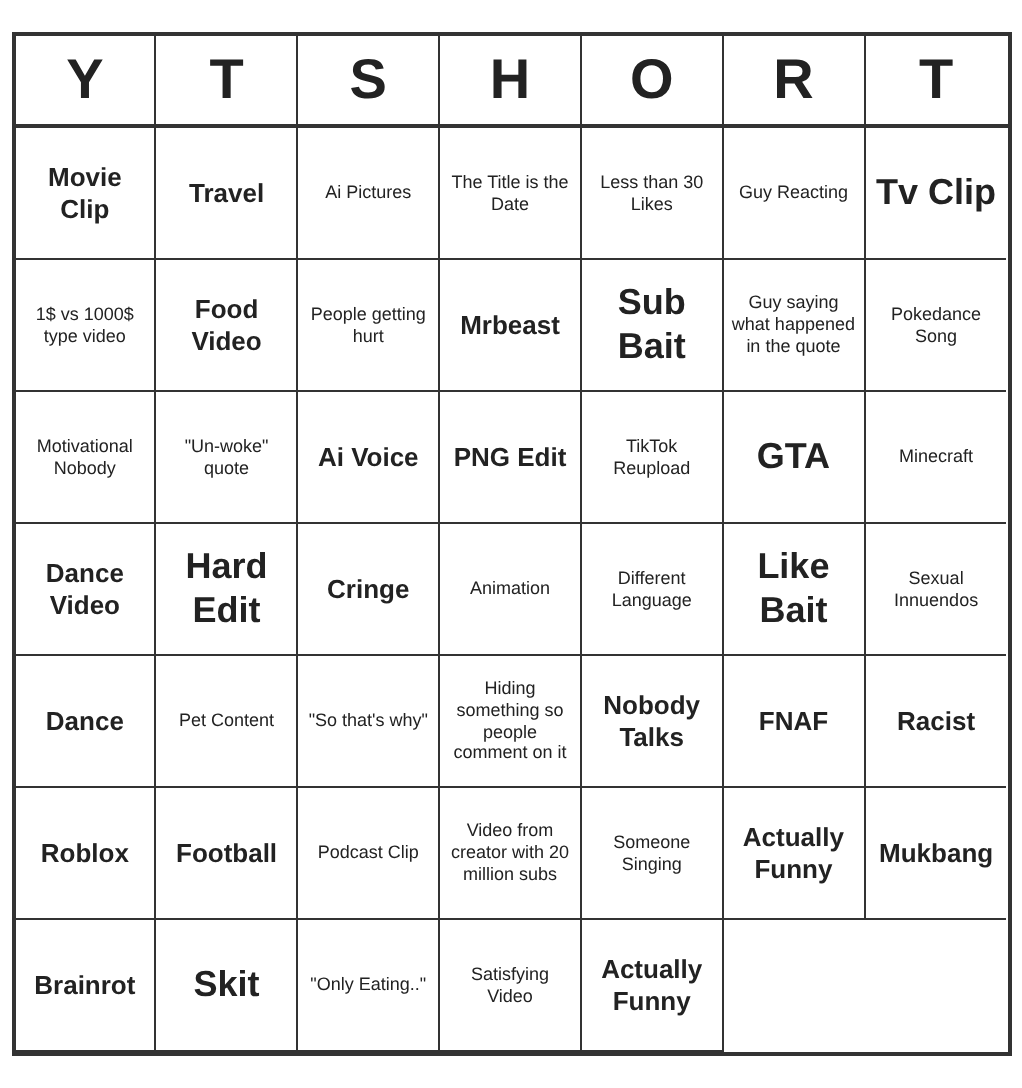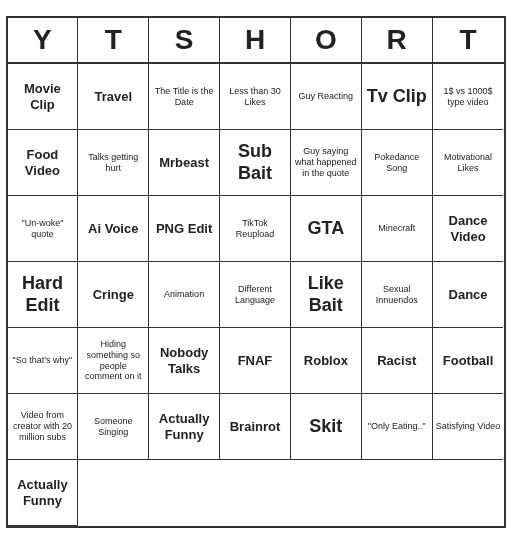--- a/index.html
+++ b/index.html
@@ -65,55 +65,59 @@
       <div class="header-cell">T</div>
       <div class="header-cell">S</div>
       <div class="header-cell">H</div>
       <div class="header-cell">O</div>
       <div class="header-cell">R</div>
       <div class="header-cell">T</div>
     </div>
   <div class="grid">
   <div class="cell medium-text">Movie Clip</div>
       <div class="cell medium-text">Travel</div>
+      <div class="cell small-text">Ai Pictures</div>
       <div class="cell small-text">The Title is the Date</div>
       <div class="cell small-text">Less than 30 Likes</div>
       <div class="cell small-text">Guy Reacting</div>
       <div class="cell large-text">Tv Clip</div>
       <div class="cell small-text">1$ vs 1000$ type video</div>
       <div class="cell medium-text">Food Video</div>
-      <div class="cell small-text">Talks getting hurt</div>
+      <div class="cell small-text">People getting hurt</div>
       <div class="cell medium-text">Mrbeast</div>
       <div class="cell large-text">Sub Bait</div>
       <div class="cell small-text">Guy saying what happened in the quote</div>
       <div class="cell small-text">Pokedance Song</div>
-      <div class="cell small-text">Motivational Likes</div>
+      <div class="cell small-text">Motivational Nobody</div>
       <div class="cell small-text">"Un-woke" quote</div>
       <div class="cell medium-text">Ai Voice</div>
       <div class="cell medium-text">PNG Edit</div>
       <div class="cell small-text">TikTok Reupload</div>
       <div class="cell large-text">GTA</div>
       <div class="cell small-text">Minecraft</div>
       <div class="cell medium-text">Dance Video</div>
       <div class="cell large-text">Hard Edit</div>
       <div class="cell medium-text">Cringe</div>
       <div class="cell small-text">Animation</div>
       <div class="cell small-text">Different Language</div>
       <div class="cell large-text">Like Bait</div>
       <div class="cell small-text">Sexual Innuendos</div>
       <div class="cell medium-text">Dance</div>
+      <div class="cell small-text">Pet Content</div>
       <div class="cell small-text">"So that's why"</div>
       <div class="cell small-text">Hiding something so people comment on it</div>
       <div class="cell medium-text">Nobody Talks</div>
       <div class="cell medium-text">FNAF</div>
+      <div class="cell medium-text">Racist</div>
       <div class="cell medium-text">Roblox</div>
-      <div class="cell medium-text">Racist</div>
       <div class="cell medium-text">Football</div>
+      <div class="cell small-text">Podcast Clip</div>
       <div class="cell small-text">Video from creator with 20 million subs</div>
       <div class="cell small-text">Someone Singing</div>
       <div class="cell medium-text">Actually Funny</div>
+      <div class="cell medium-text">Mukbang</div>
       <div class="cell medium-text">Brainrot</div>
       <div class="cell large-text">Skit</div>
       <div class="cell small-text">"Only Eating.."</div>
       <div class="cell small-text">Satisfying Video</div>
       <div class="cell medium-text">Actually Funny</div>
     </div>
 </div>
 
 </body></html>

